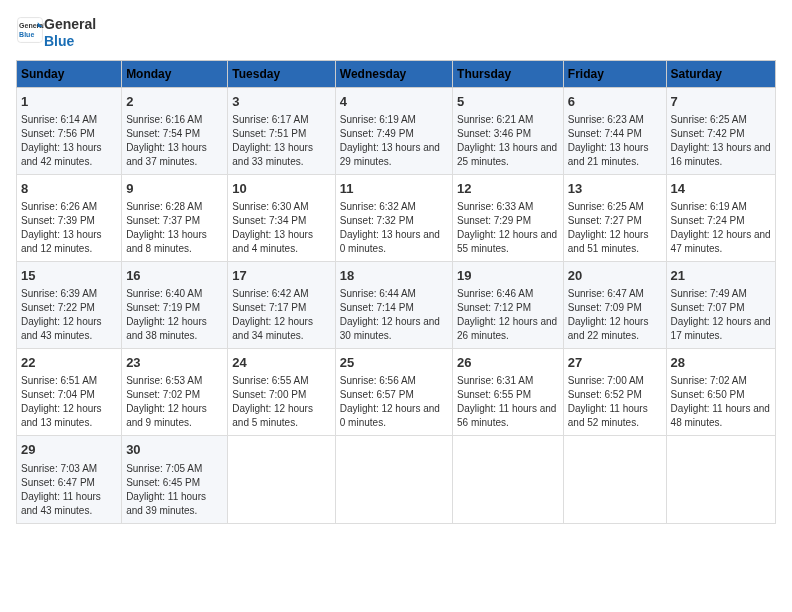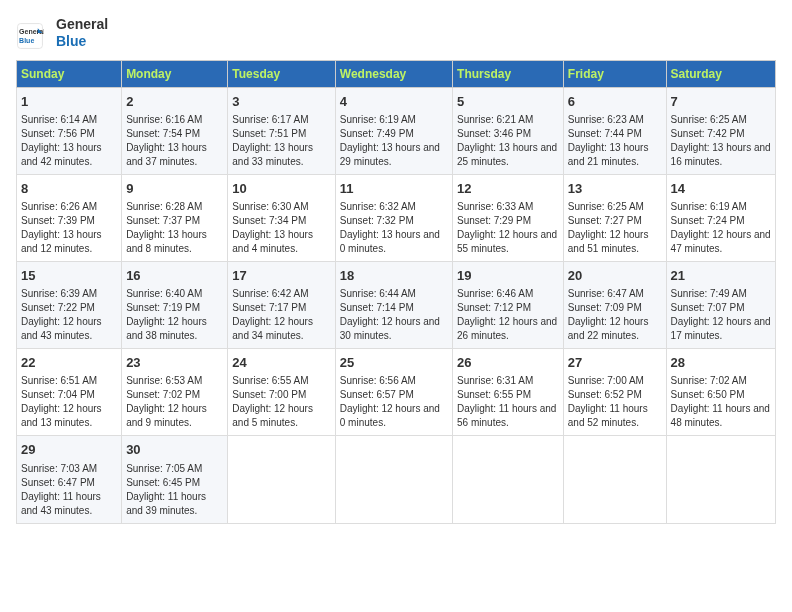--- a/index.html
+++ b/index.html
@@ -11,22 +11,22 @@
       padding: 16px;
     }
     .header-area {
       display: flex;
       justify-content: space-between;
       align-items: flex-start;
       margin-bottom: 10px;
     }
     .logo {
       display: flex;
-      align-items: flex-end;
-      gap: 12px;
+      align-items: flex-start;
+      gap: 0;
     }
     .logo-icon {
       width: 28px;
       height: 28px;
     }
     .title-area {
       text-align: right;
     }
     .main-title {
       font-size: 32px;
@@ -37,21 +37,21 @@
       font-size: 15px;
       color: #555;
     }
     table {
       width: 100%;
       border-collapse: collapse;
       font-size: 10.5px;
     }
     thead tr th {
       background-color: #2a6ab5;
-      color: #bef264;
+      color: #000000;
       padding: 6px 4px;
       text-align: left;
       font-size: 12px;
       font-weight: bold;
       border: 1px solid #ccc;
     }
     tbody tr td {
       vertical-align: top;
       padding: 5px 4px;
       border: 1px solid #ddd;

